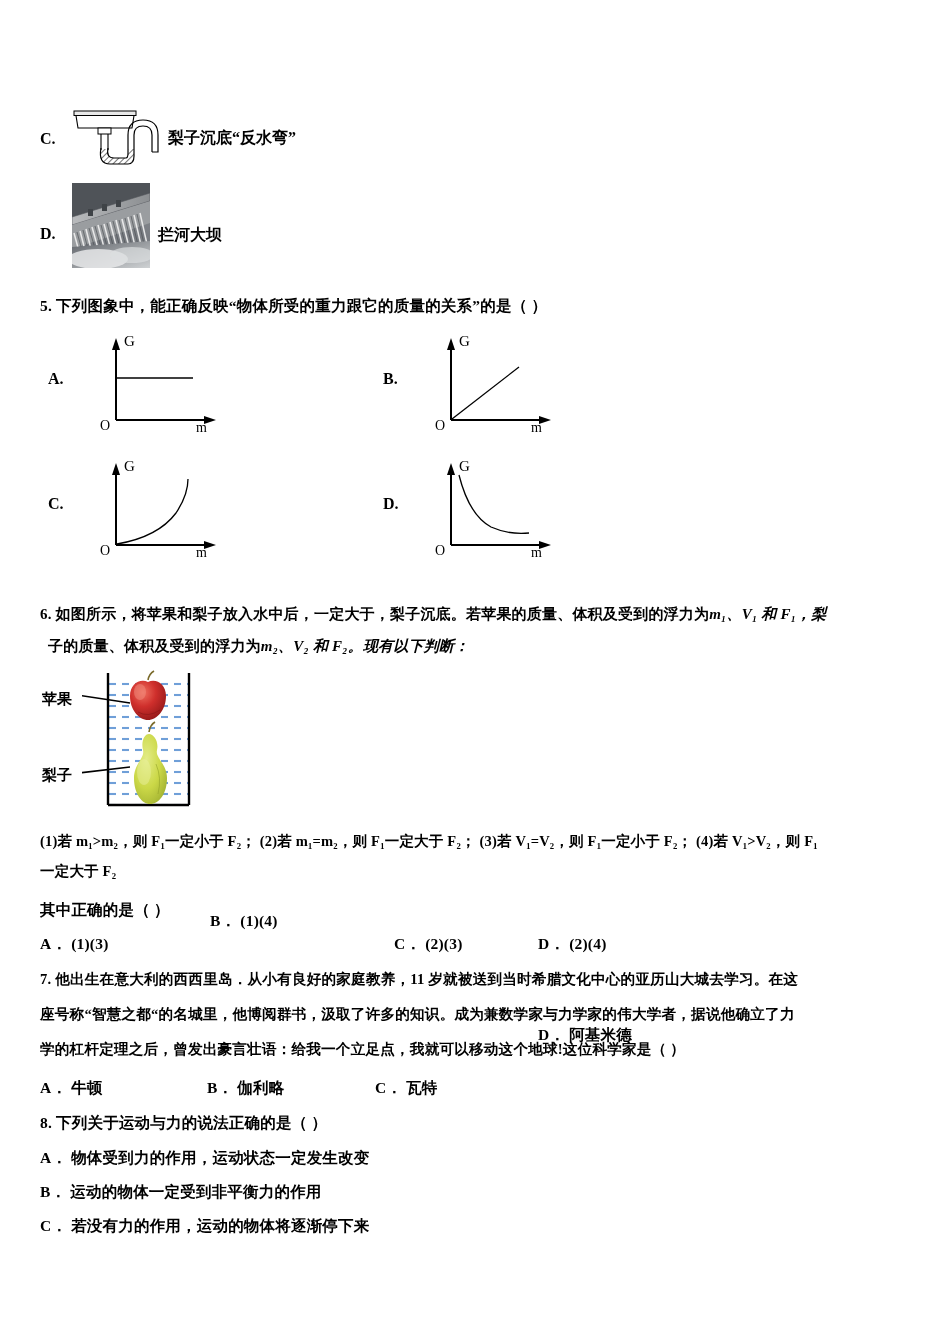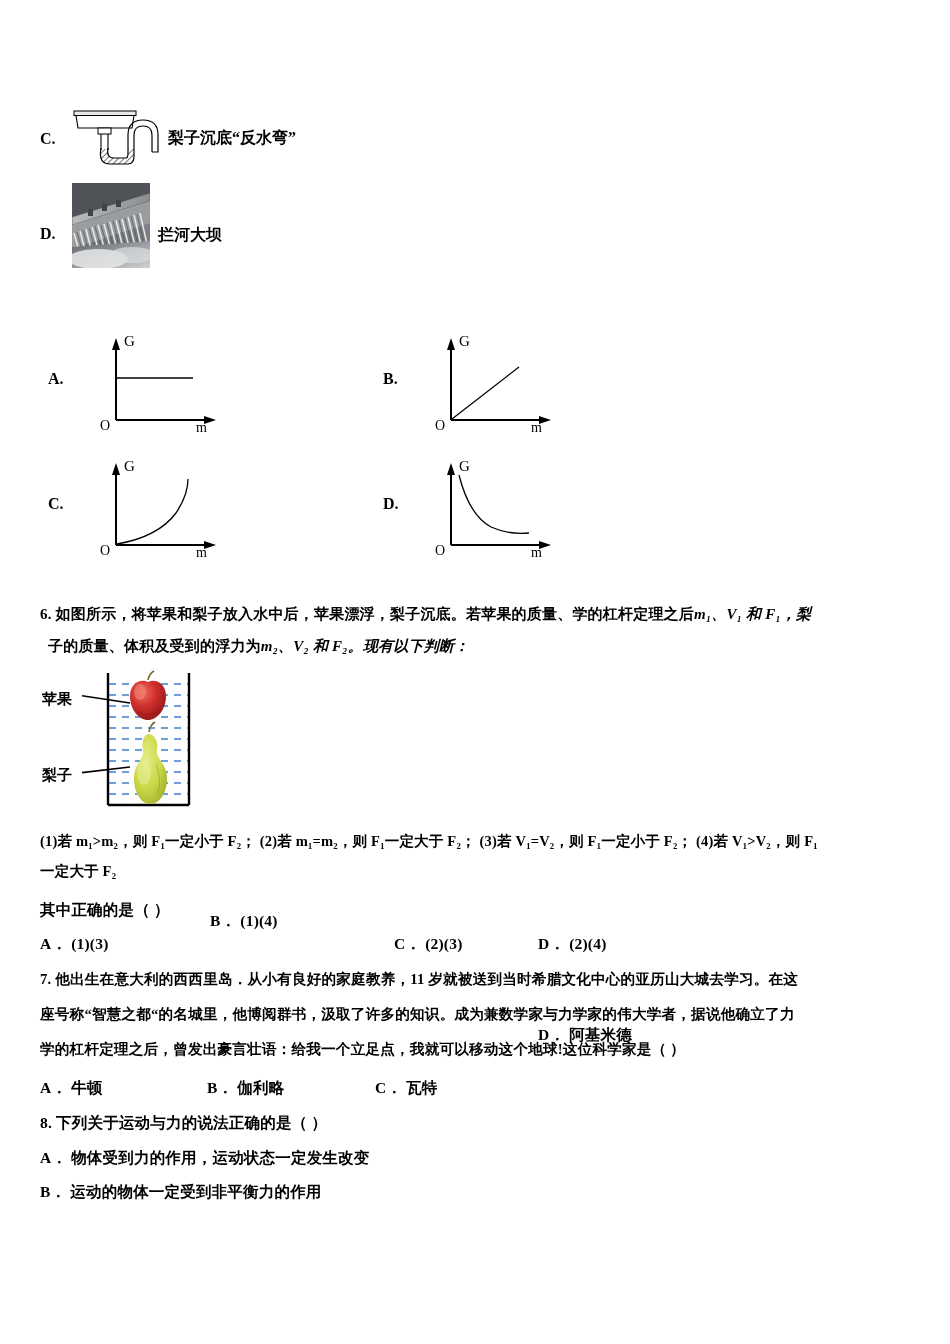--- a/index.html
+++ b/index.html
@@ -183,20 +183,24 @@
       </g>
 
       <path d="M0 64 L78 58 L78 85 L0 85 Z" fill="url(#waterG)"></path>
       <ellipse cx="26" cy="76" rx="30" ry="10" fill="#e6e8e9" opacity="0.85"></ellipse>
       <ellipse cx="60" cy="72" rx="22" ry="8" fill="#dcdedf" opacity="0.7"></ellipse>
     </svg>
 
     <span id="choice-d-caption">拦河大坝</span>
   </div>
 
+  <div class="qtext" style="left:40px; top:289px;">
+    <span class="opt-label">5.</span>
+    <span>下列图象中，能正确反映“物体所受的重力跟它的质量的关系”的是（        ）</span>
+  </div>
 
   <div class="graph-cell" style="left:48px; top:332px;">
     <span class="ltr">A.</span>
     <svg width="150" height="100" viewBox="0 0 150 100">
       <line x1="38" y1="88" x2="38" y2="16" stroke="#000" stroke-width="2"></line>
       <polygon points="38,6 34,18 42,18" fill="#000"></polygon>
       <line x1="38" y1="88" x2="128" y2="88" stroke="#000" stroke-width="2"></line>
       <polygon points="138,88 126,84 126,92" fill="#000"></polygon>
       <line x1="38" y1="46" x2="115" y2="46" stroke="#000" stroke-width="1.4"></line>
       <text x="46" y="14" font-family="Liberation Serif, serif" font-size="15" fill="#000">G</text>
@@ -242,21 +246,21 @@
       <polygon points="138,88 126,84 126,92" fill="#000"></polygon>
       <path d="M46 18 Q56 58 78 70 Q96 78 116 76" fill="none" stroke="#000" stroke-width="1.3"></path>
       <text x="46" y="14" font-family="Liberation Serif, serif" font-size="15" fill="#000">G</text>
       <text x="22" y="98" font-family="Liberation Serif, serif" font-size="14" fill="#000">O</text>
       <text x="118" y="100" font-family="Liberation Serif, serif" font-size="14" fill="#000">m</text>
     </svg>
   </div>
 
   <div class="qtext" style="left:40px; top:597px; font-size:15px;">
     <span class="opt-label">6.</span>
-    <span>如图所示，将苹果和梨子放入水中后，苹果漂浮，梨子沉底。若苹果的质量、学的杠杆定理之后</span><span class="it">m₁、V₁ 和 F₁，梨</span>
+    <span>如图所示，将苹果和梨子放入水中后，一定大于，梨子沉底。若苹果的质量、体积及受到的浮力为</span><span class="it">m₁、V₁ 和 F₁，梨</span>
   </div>
   <div class="qtext" style="left:48px; top:629px; font-size:15px;">
     <span>子的质量、体积及受到的浮力为</span><span class="it">m₂、V₂ 和 F₂。现有以下判断：</span>
   </div>
 
   <div id="beaker-fig">
     <span class="fig-label" id="label-apple">苹果</span>
     <span class="fig-label" id="label-pear">梨子</span>
 
     <svg width="170" height="150" viewBox="0 0 170 150" style="position:absolute;left:40px;top:0;">
@@ -373,14 +377,18 @@
   </div>
 
   <div class="qtext" style="left:40px; top:1141px;">
     <span class="opt-label">A．</span>
     <span>物体受到力的作用，运动状态一定发生改变</span>
   </div>
   <div class="qtext" style="left:40px; top:1175px;">
     <span class="opt-label">B．</span>
     <span>运动的物体一定受到非平衡力的作用</span>
   </div>
+  <div class="qtext" style="left:40px; top:1209px;">
+    <span class="opt-label">C．</span>
+    <span>若没有力的作用，运动的物体将逐渐停下来</span>
+  </div>
 
 </div>
 
 </body></html>

